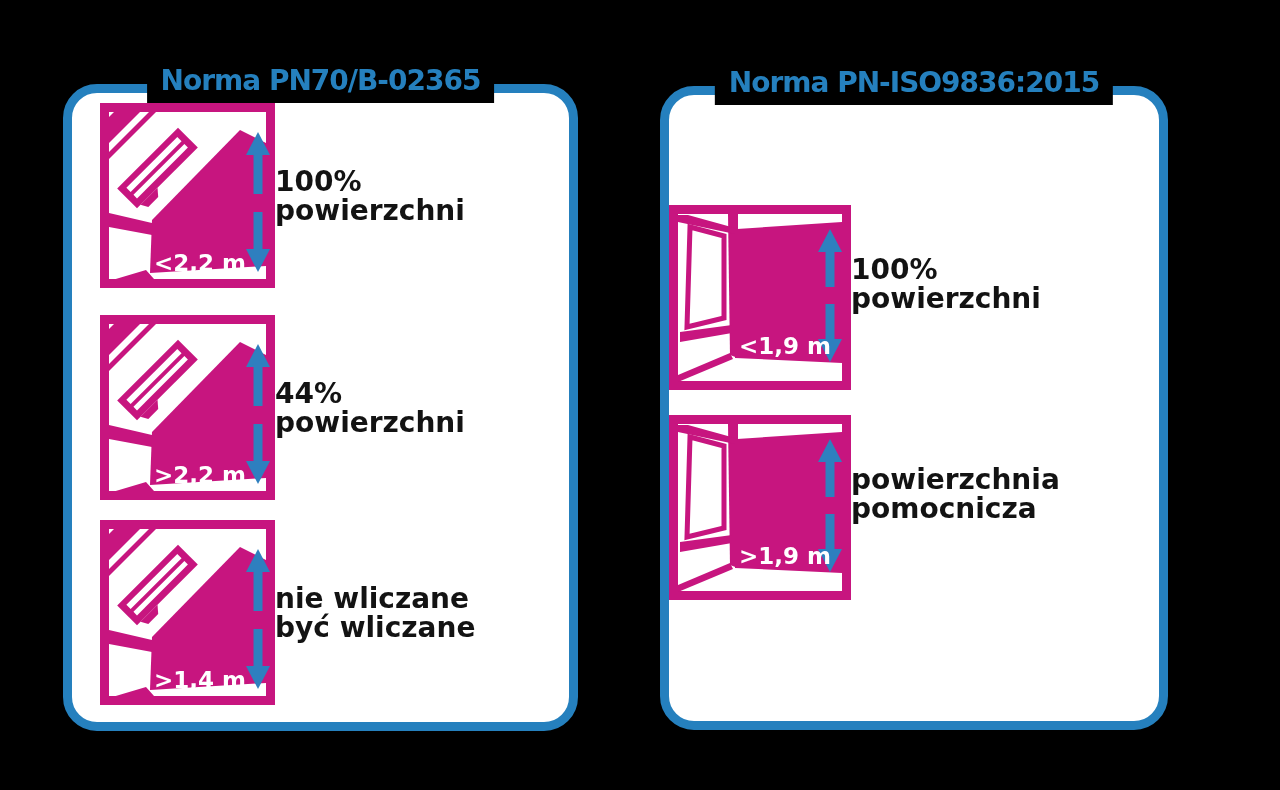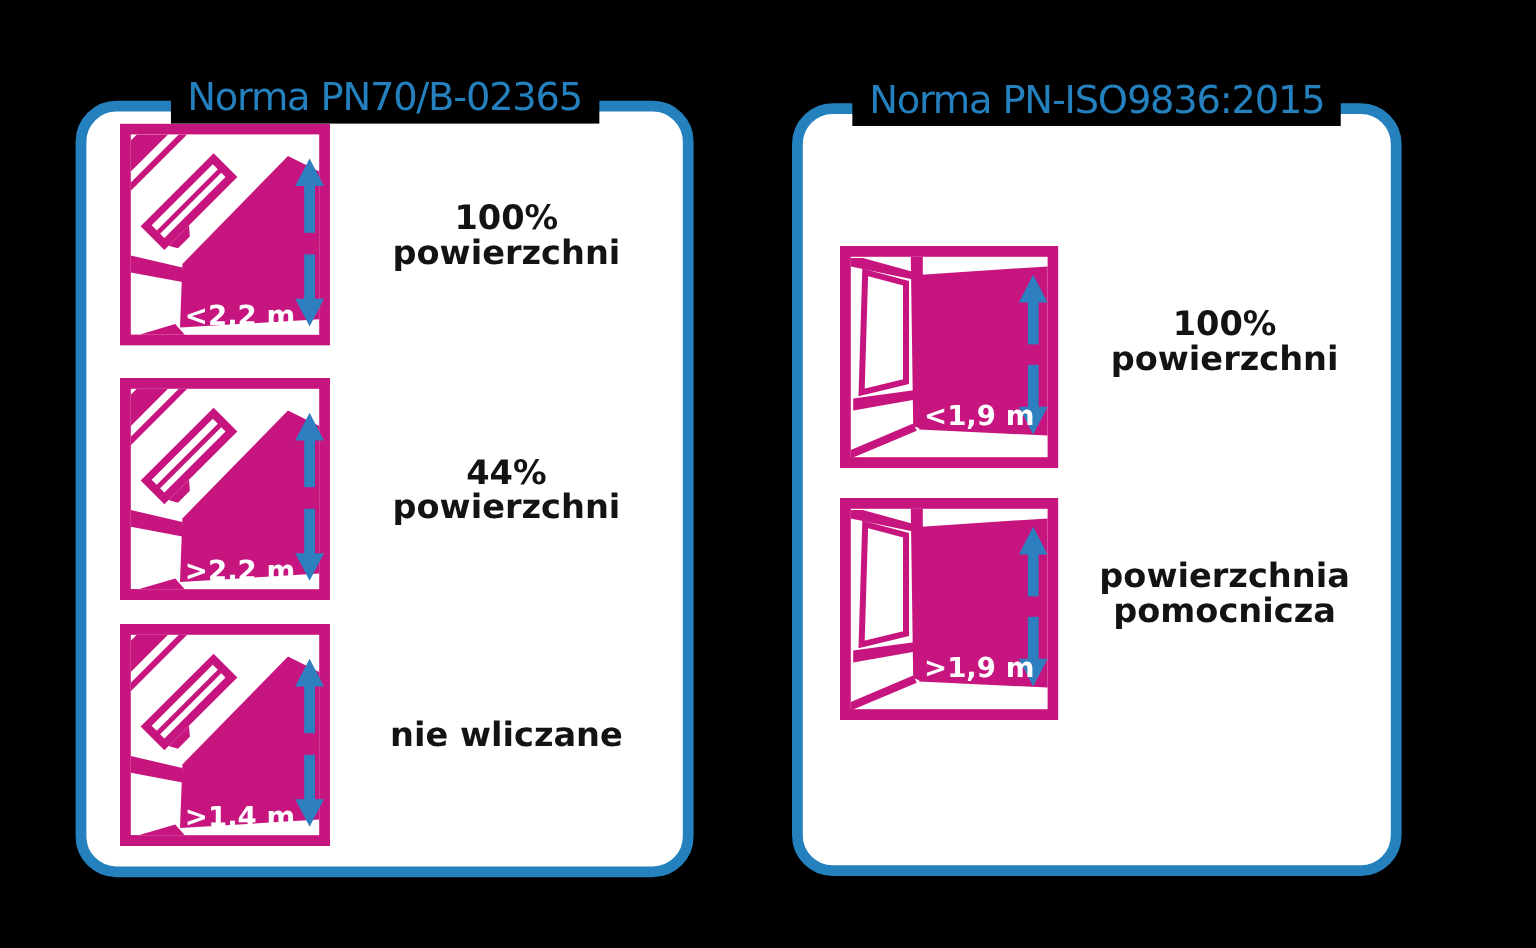--- a/index.html
+++ b/index.html
@@ -15,48 +15,48 @@
   body{font-family:"DejaVu Sans","Liberation Sans",sans-serif;}
   .canvas{position:relative;width:1280px;height:790px;background:var(--bg);overflow:hidden;}
 
   .panel{
     position:absolute;
     background:var(--panel-bg);
     border:9px solid var(--blue);
     border-radius:34px;
   }
   #panel-left{left:63px;top:84px;width:515px;height:647px;padding-left:28px;}
-  #panel-right{left:660px;top:86px;width:508px;height:644px;padding-left:31px;}
+  #panel-right{left:660px;top:86px;width:508px;height:644px;}
 
   .panel-title{
     position:absolute;
     top:-34px;left:50%;
     transform:translateX(-50%);
     background:var(--bg);
     color:var(--blue);
-    font-size:32px;
-    font-weight:normal;
+    font-size:28px;
+    font-weight:bold;
     letter-spacing:-1px;
     line-height:44px;
     white-space:nowrap;
     padding:0 14px;
   }
 
   .row{display:flex;align-items:center;height:185px;}
   #panel-left .row.r0{margin-top:10px;}
   #panel-left .row.r1{margin-top:27px;}
   #panel-left .row.r2{margin-top:20px;}
   #panel-right .row.r0{margin-top:110px;}
   #panel-right .row.r1{margin-top:25px;}
 
   .icon{flex:none;display:block;}
   .icon-a{width:175px;height:185px;}
   .icon-b{width:182px;height:185px;}
 
-  .caption{flex:1;text-align:center;color:var(--text);font-size:28px;font-weight:700;line-height:29px;}
+  .caption{flex:1;color:var(--text);font-size:28px;font-weight:700;line-height:29px;}
   #panel-right .caption{position:relative;top:-14px;}
 
   
   .mg{fill:var(--magenta);}
   .wh{fill:#ffffff;}
   .ar{fill:var(--arrow);}
   .pane{fill:#ffffff;stroke:var(--magenta);stroke-width:5px;}
   .lbl{
     fill:#ffffff;
     font-family:"DejaVu Sans","Liberation Sans",sans-serif;
@@ -148,20 +148,21 @@
         <g>
           <polygon class="ar" points="146,52 158,29 170,52"></polygon>
           <rect class="ar" x="153.5" y="48" width="9" height="43"></rect>
           <rect class="ar" x="153.5" y="109" width="9" height="40"></rect>
           <polygon class="ar" points="146,146 170,146 158,169"></polygon>
         </g>
         <text class="lbl" x="54" y="168">&gt;1,4 m</text>
       </svg>
       <div class="caption">
         <div>nie wliczane</div>
+        <div>być wliczane</div>
       </div>
     </div>
   </div>
 
   <div class="panel" id="panel-right">
     <div class="panel-title">Norma PN-ISO9836:2015</div>
 
     <div class="row r0">
       <svg class="icon icon-b" viewBox="0 0 182 185">
         <rect class="mg" x="0" y="0" width="182" height="185"></rect>

